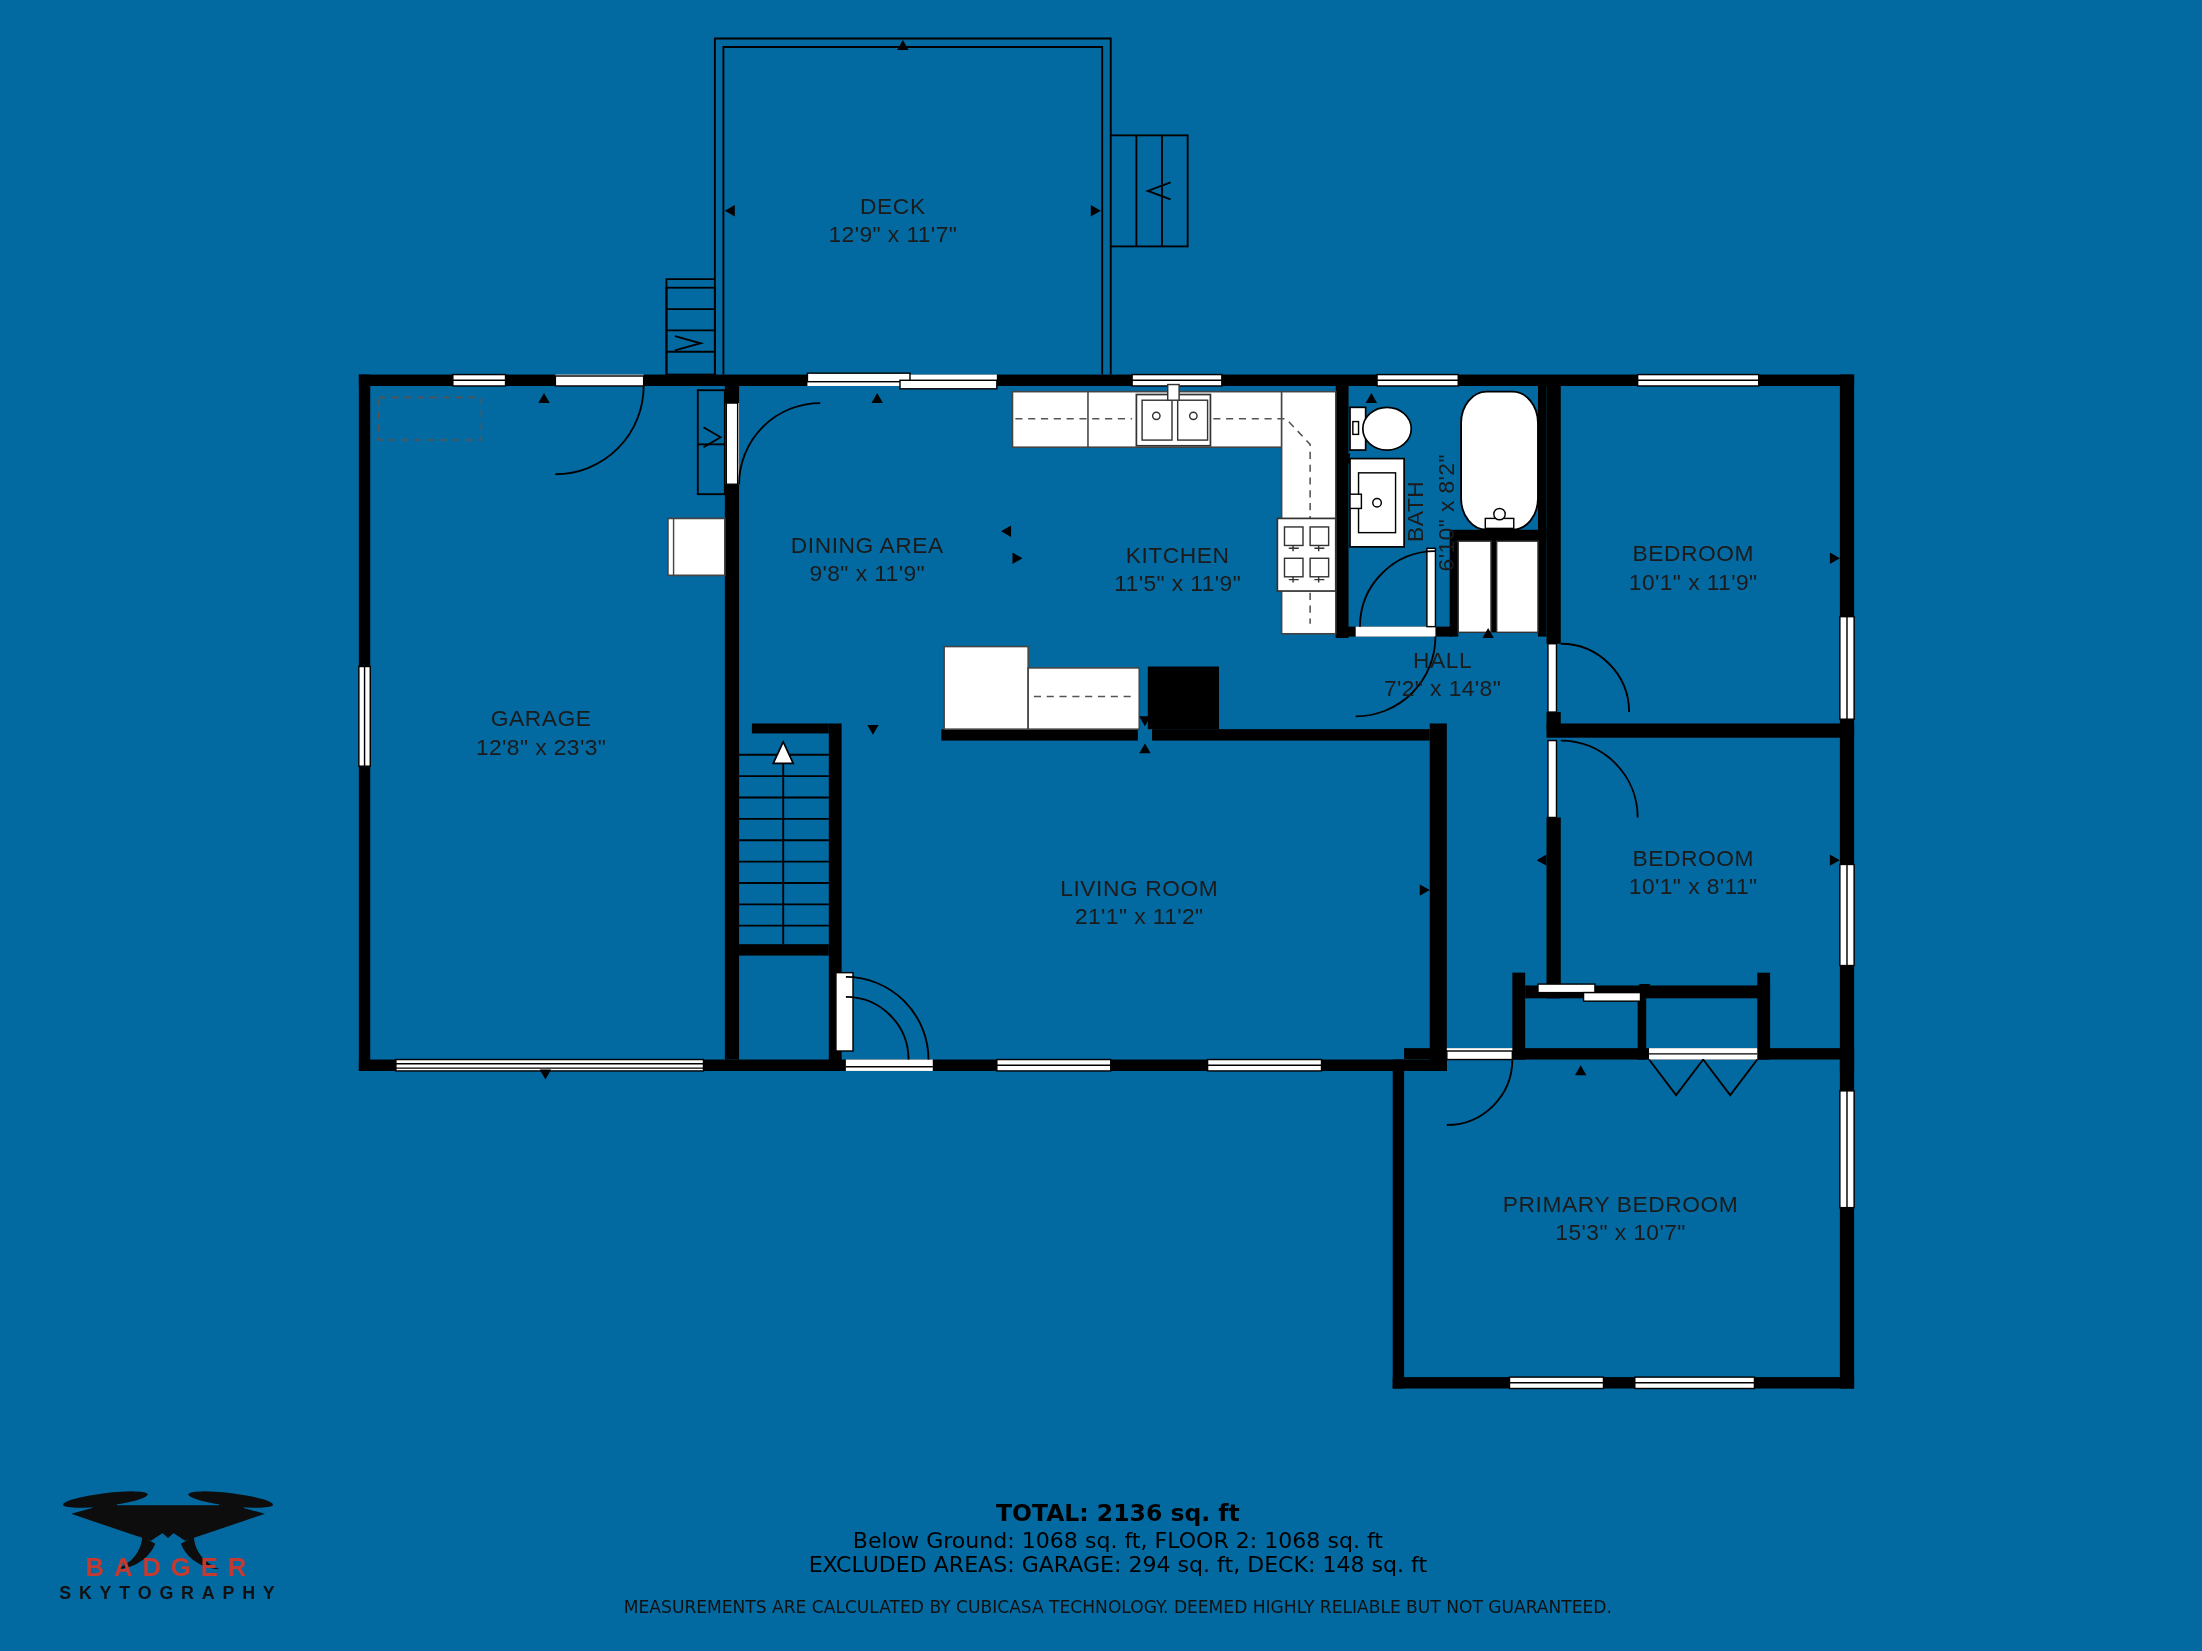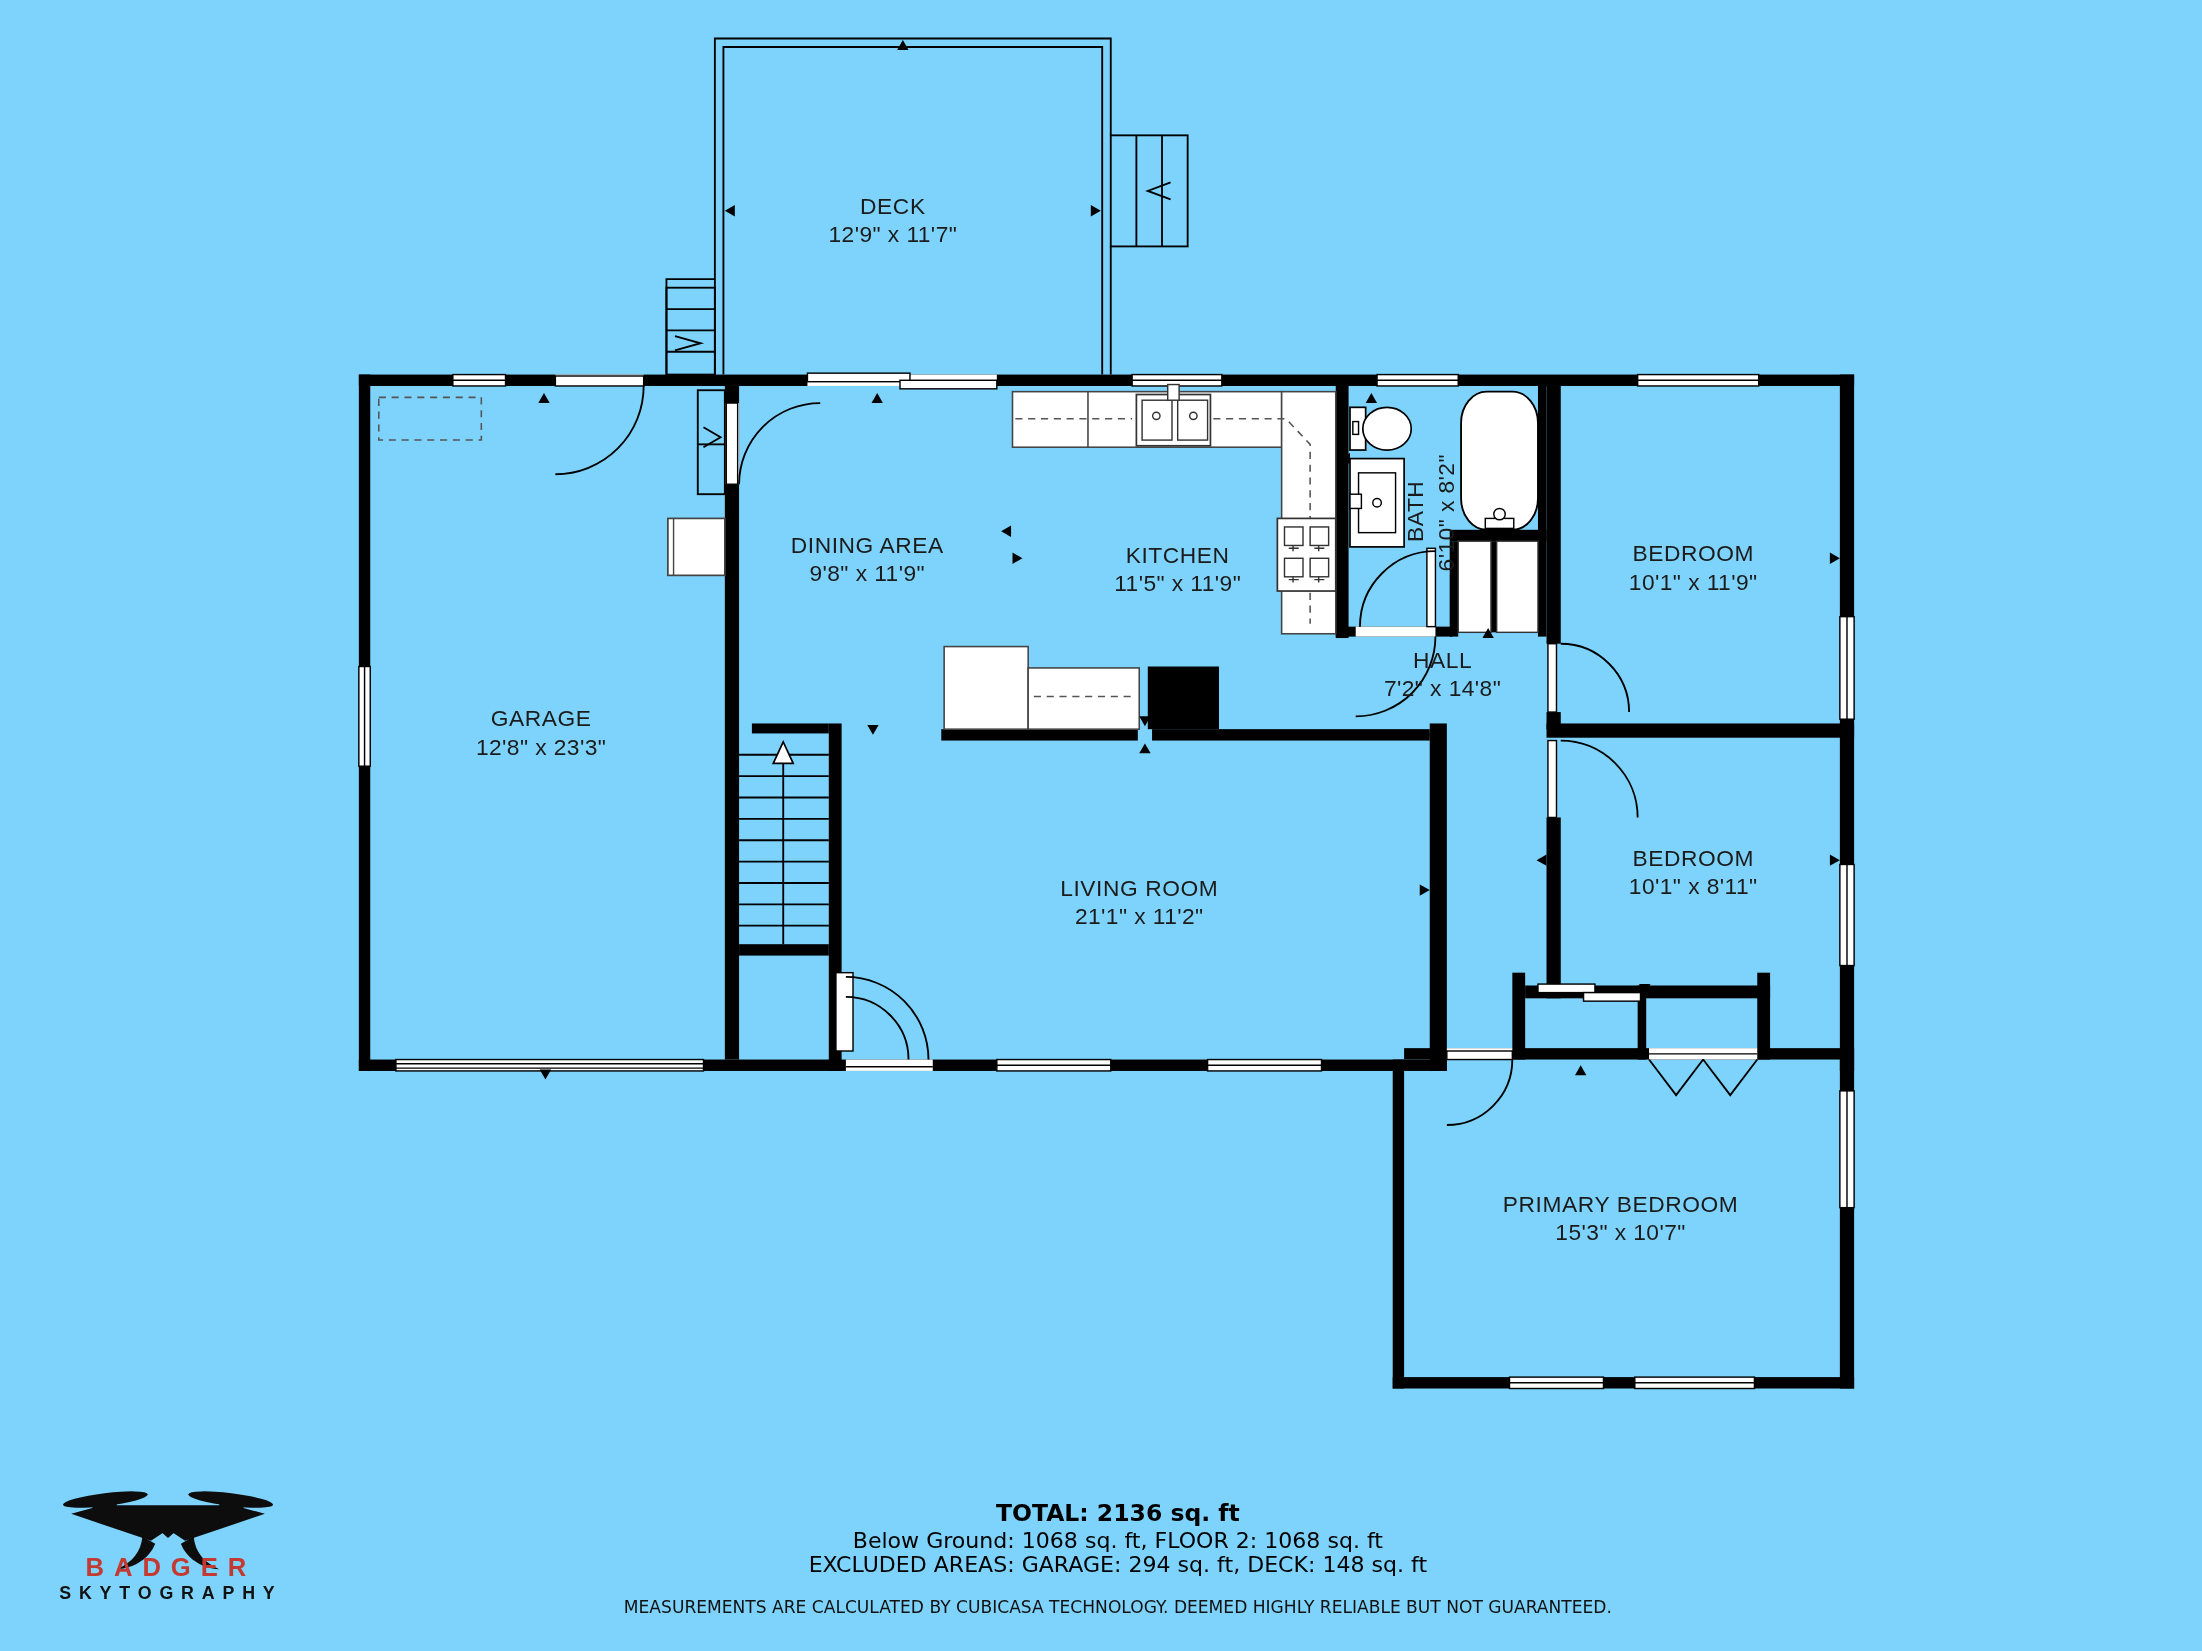--- a/index.html
+++ b/index.html
@@ -1,16 +1,16 @@
 <!DOCTYPE html>
 <html style="font-size:13.8px"><head>
 <meta charset="utf-8">
 <style>
   html,body{margin:0;padding:0;background:#ffffff;}
-  .stage{position:relative;width:2203px;height:1652px;background:#7dd3fc;overflow:hidden;}
+  .stage{position:relative;width:2203px;height:1652px;background:#0369a1;overflow:hidden;}
   svg{display:block;}
   .room-name{font-family:"Liberation Sans",sans-serif;font-size:16px;letter-spacing:.4px;fill:#1b1b1b;}
   .room-dims{font-family:"Liberation Sans",sans-serif;font-size:16px;letter-spacing:.3px;fill:#1b1b1b;}
   .sum-total{font-family:"DejaVu Sans",sans-serif;font-size:16.5px;font-weight:bold;fill:#000;}
   .sum-line{font-family:"DejaVu Sans",sans-serif;font-size:15.5px;fill:#000;}
   .sum-disc{font-family:"DejaVu Sans",sans-serif;font-size:12px;fill:#111;}
   .logo-brand{font-family:"Liberation Sans",sans-serif;font-size:18px;font-weight:bold;letter-spacing:7px;}
   .logo-sub{font-family:"Liberation Sans",sans-serif;font-size:12.5px;font-weight:bold;letter-spacing:5.5px;fill:#111;}
   .wall{fill:#000;}
   .thin{stroke:#000;stroke-width:1.3;fill:none;}

